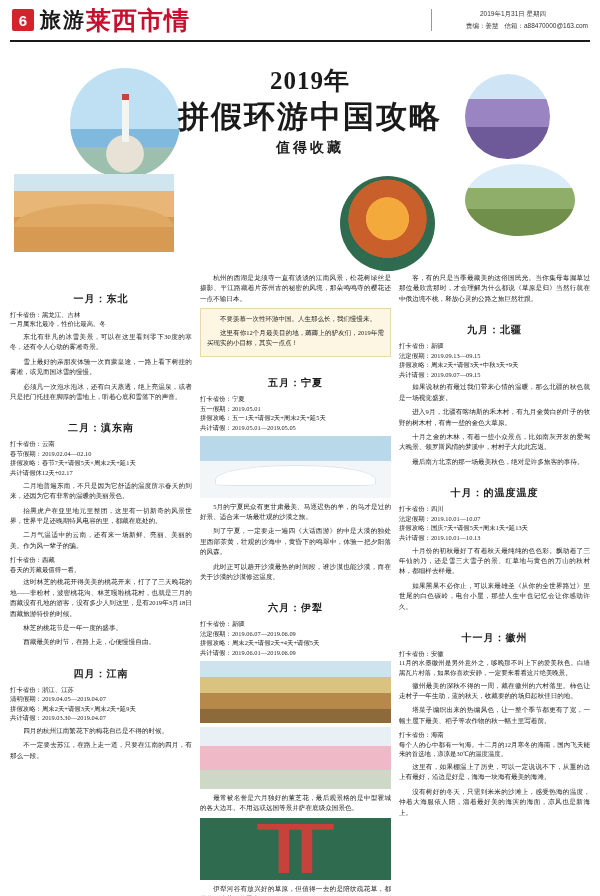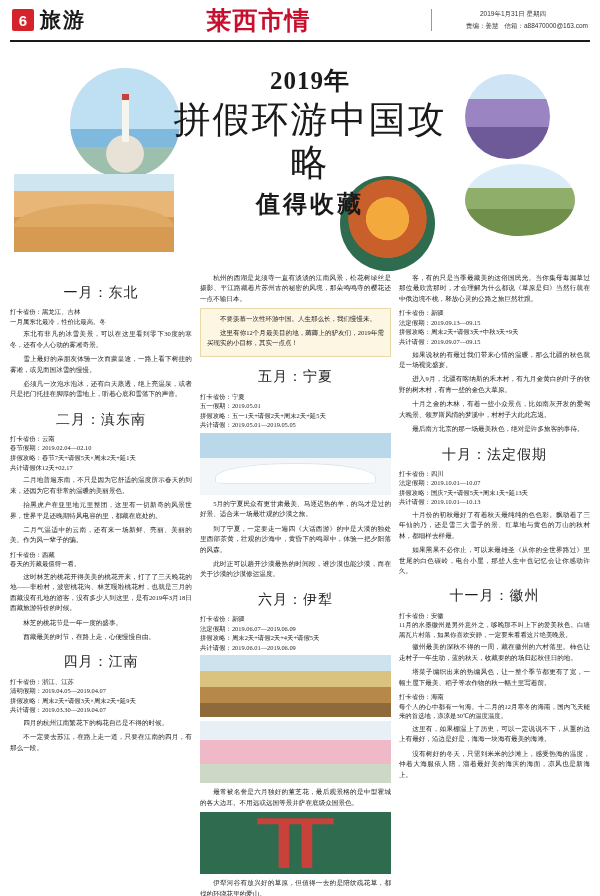--- a/index.html
+++ b/index.html
@@ -14,40 +14,40 @@
   .page{width:600px;height:896px;position:relative;box-sizing:border-box;padding:0 10px;}
 
   
   .masthead{display:flex;align-items:center;height:40px;border-bottom:2px solid #1a1a1a;padding:0 2px;}
   .page-num{
     width:22px;height:22px;background:#d4232a;color:#fff;
     font-family:"Liberation Sans",sans-serif;font-size:15px;font-weight:bold;
     display:flex;align-items:center;justify-content:center;border-radius:2px;margin-right:6px;
   }
   .section-name{font-size:21px;font-weight:bold;letter-spacing:2px;font-family:"Liberation Serif",serif;}
-  .masthead-mid{flex:1;text-align:center;}
+  .masthead-mid{flex:1;}
   .paper-name{
     font-size:25px;font-weight:bold;color:#c8102e;letter-spacing:1px;
     font-family:"Liberation Serif",serif;
   }
   .masthead-right{
     font-size:6.5px;line-height:1.5;text-align:right;border-left:1px solid #999;padding-left:6px;color:#333;
     font-family:"Liberation Sans",sans-serif;min-width:150px;
   }
   .masthead-right .l1{text-align:center;margin-bottom:2px;}
   .masthead-right .l2{display:flex;gap:6px;justify-content:flex-end;}
 
   
   .hero{position:relative;height:225px;margin-top:4px;}
   .hero-title{
     position:absolute;left:150px;top:18px;width:300px;text-align:center;z-index:5;
   }
   .hero-title .y{font-size:25px;font-weight:bold;letter-spacing:1px;text-align:center;}
-  .hero-title .m{font-size:37px;font-weight:normal;letter-spacing:2px;margin-top:2px;line-height:1.15;}
-  .hero-title .s{font-size:24px;font-weight:bold;letter-spacing:3px;margin-top:4px;}
+  .hero-title .m{font-size:31px;font-weight:bold;letter-spacing:2px;margin-top:2px;line-height:1.15;}
+  .hero-title .s{font-size:14px;font-weight:bold;letter-spacing:3px;margin-top:4px;}
 
   
   .ph{position:absolute;overflow:hidden;}
   .circ{border-radius:50%;}
 
   .img-lighthouse{left:60px;top:22px;width:110px;height:110px;}
   .img-desert{left:4px;top:128px;width:160px;height:78px;}
   .img-tree{left:330px;top:130px;width:95px;height:95px;}
   .img-lav{left:455px;top:28px;width:85px;height:85px;}
   .img-horse{left:455px;top:118px;width:110px;height:72px;}
@@ -63,21 +63,21 @@
   .g-lav{background:linear-gradient(#cfe4f5 0 30%, #9b84c2 30% 62%, #6f5a99 62% 100%);}
   .g-horse{background:linear-gradient(#d9ecf7 0 34%, #8fae6a 34% 62%, #6f8f4b 62% 100%);}
 
   
   .cols{display:flex;gap:8px;margin-top:2px;height:640px;}
   .col{flex:1;min-width:0;font-size:6.6px;line-height:1.58;color:#1d1d1d;text-align:justify;}
   .col.c2{flex:1.05;}
   .col.c3{flex:1.05;}
 
   h3.mon{
-    text-align:center;font-size:14px;font-weight:normal;margin:9px 0 3px;letter-spacing:1px;
+    text-align:center;font-size:10px;font-weight:bold;margin:18px 0 3px;letter-spacing:1px;
   }
   .meta{font-size:6.4px;line-height:1.5;margin:0 0 3px;}
   p.txt{margin:0 0 4px;text-indent:2em;}
 
   
   .notebox{
     background:#fdf6e3;border:1px solid #e7d9a8;padding:5px 6px;margin:0 0 5px;
     font-size:6.5px;line-height:1.6;
   }
   .notebox p{margin:0 0 3px;text-indent:2em;}
@@ -209,32 +209,33 @@
       <p class="txt">伊犁河谷有放兴好的草原，但值得一去的是陪纹疏花草，都找的环绕花里的爱山。</p>
       <div class="strip">
         <div class="shot s-danxia"></div>
       </div>
 
     </div>
 
     <div class="col c3">
       <p class="txt">客，有的只是当季最藏美的这俗国民光。当你集母毒漏草过那位最欣赏那时，才会理解为什么都说《草原是归》当然行就在中俄边境不桃，释放心灵的公路之旅巨然壮跟。</p>
 
+      <h3 class="mon">九月：北疆</h3>
       <div class="meta">
         <div>打卡省份：新疆</div>
         <div>法定假期：2019.09.13—09.15</div>
         <div>拼假攻略：周末2天+请假3天+中秋3天+9天</div>
         <div>共计请假：2019.09.07—09.15</div>
       </div>
       <p class="txt">如果说秋的有最过我们带来心情的温暖，那么北疆的秋色就是一场视觉盛宴。</p>
       <p class="txt">进入9月，北疆有喀纳斯的禾木村，有九月金黄白的叶子的牧野的树木村，有青一些的金色大草原。</p>
       <p class="txt">十月之金的木林，有着一些小众景点，比如南灰开发的爱驾大晚景、领罗斯风情的梦溪中，村村子大此此忘返。</p>
       <p class="txt">最后南方北京的那一场最美秋色，绝对是许多旅客的事待。</p>
 
-      <h3 class="mon">十月：法定假期</h3>
+      <h3 class="mon">十月：的温度温度</h3>
       <div class="meta">
         <div>打卡省份：四川</div>
         <div>法定假期：2019.10.01—10.07</div>
         <div>拼假攻略：国庆7天+请假5天+周末1天+延13天</div>
         <div>共计请假：2019.10.01—10.13</div>
       </div>
       <p class="txt">十月份的初秋最好了有着秋天最纯纯的色色彩。飘动着了三年仙的乃，还是雪三大雪子的景、红草地与黄色的万山的秋村林，都细样去样最。</p>
       <p class="txt">如果黑果不必你止，可以来最雄圣《从你的全世界路过》里世尾的白色碳岭，电台小屋，那些人生中也记忆会让你感动许久。</p>
 
       <h3 class="mon">十一月：徽州</h3>

